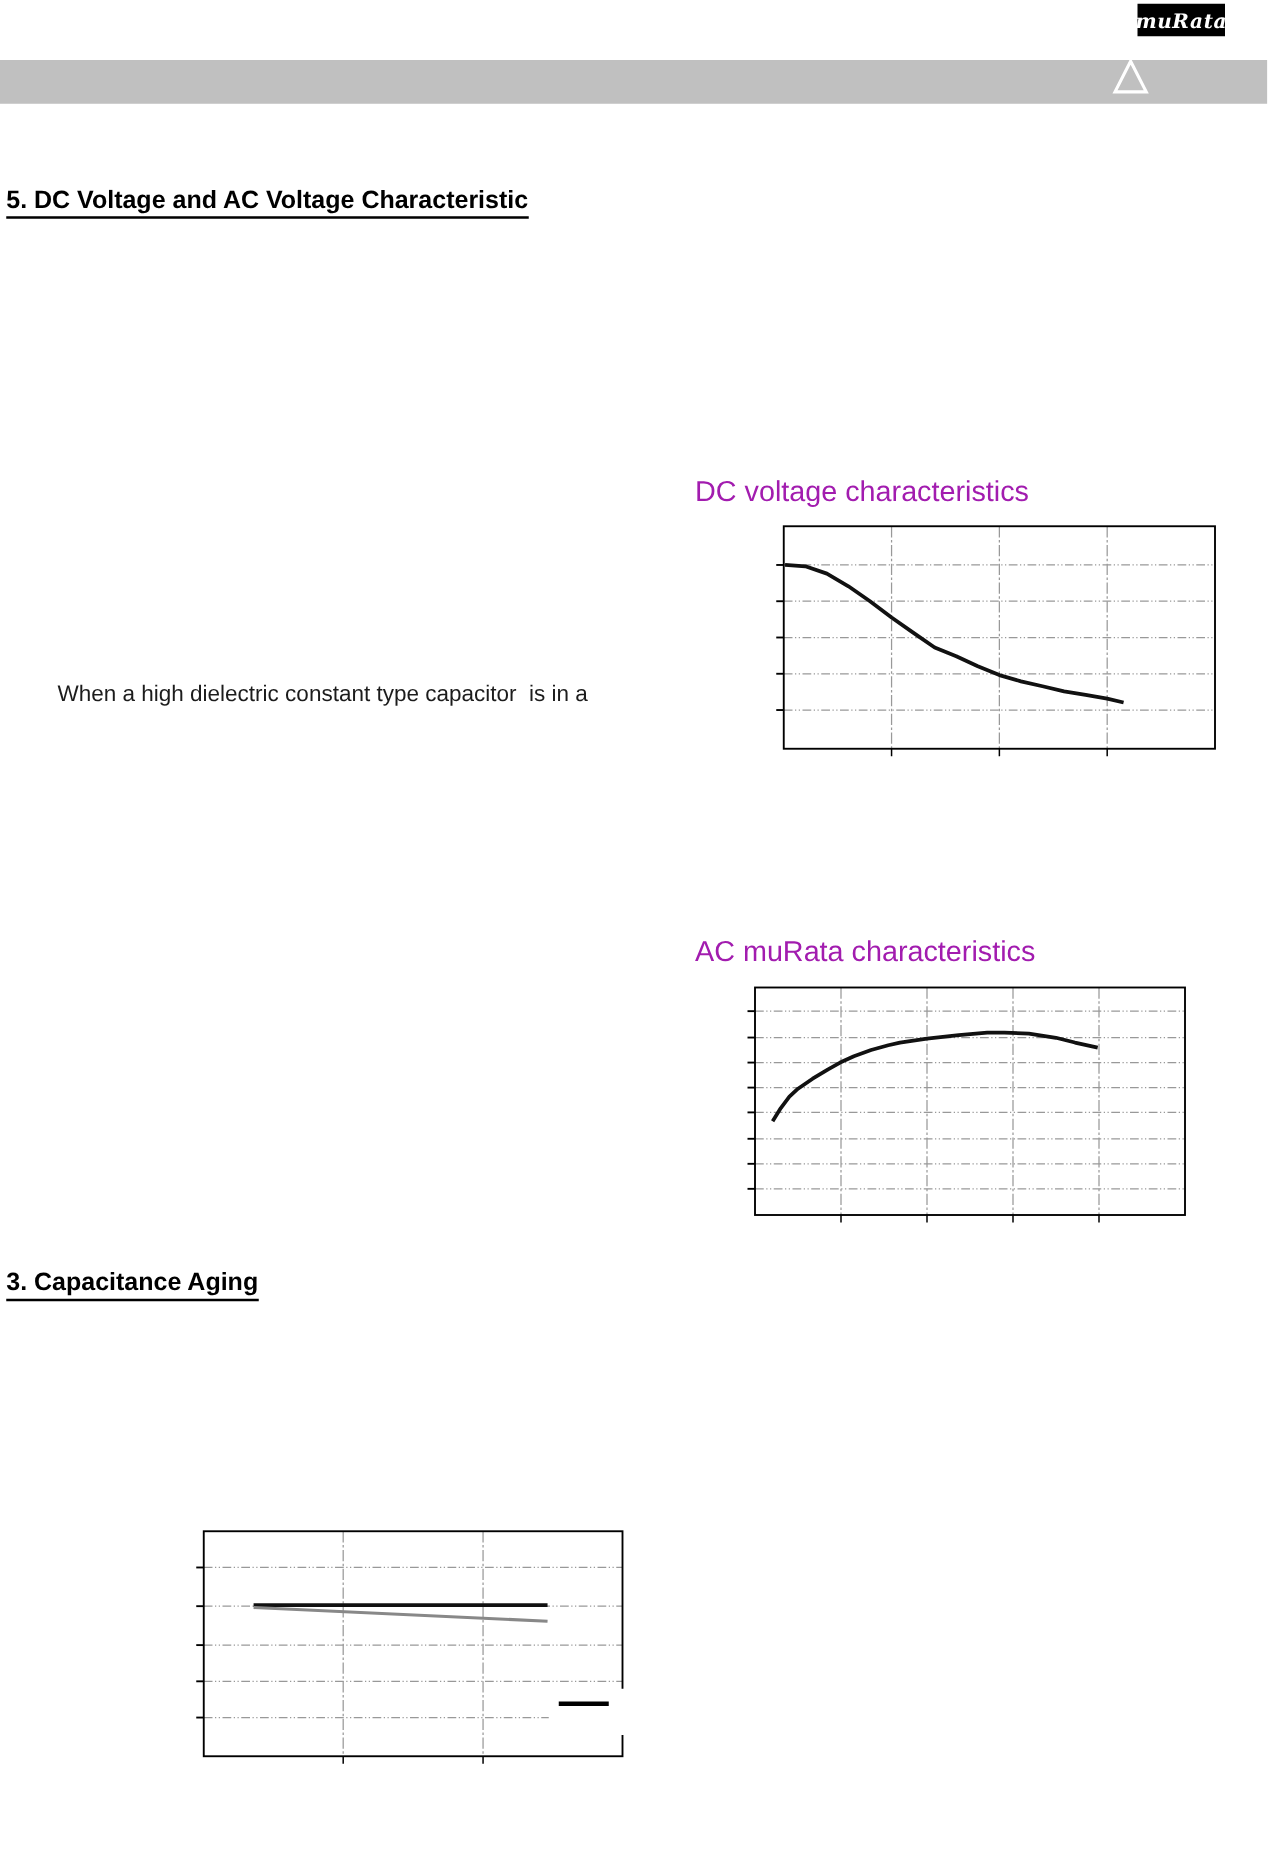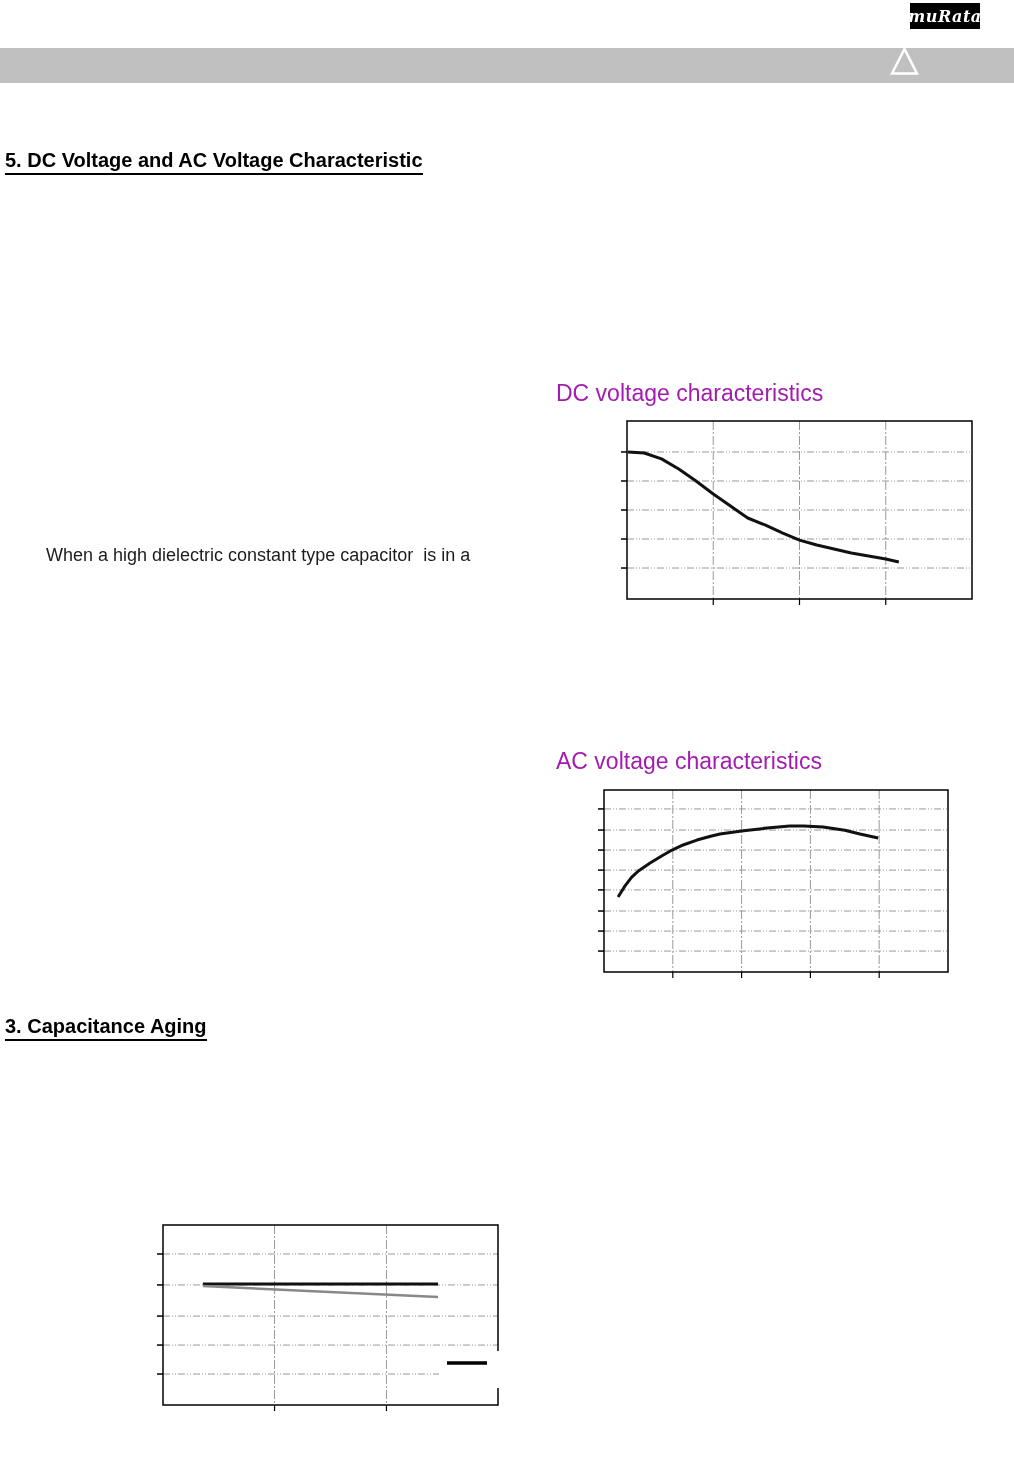--- a/index.html
+++ b/index.html
@@ -33,21 +33,21 @@
   </div>
 
   <div class="banner" style="background: rgb(192, 192, 192);"></div>
 
   <div class="heading" id="h5">5. DC Voltage and AC Voltage Characteristic</div>
 
   <div class="bodytext" id="p5">When a high dielectric constant type capacitor  is in a</div>
 
   <div class="chart-label" id="lab-dc">DC voltage characteristics</div>
 
-  <div class="chart-label" id="lab-ac">AC voltage characteristics</div>
+  <div class="chart-label" id="lab-ac">AC muRata characteristics</div>
 
   <div class="heading" id="h6">3. Capacitance Aging</div>
 
 
   <svg class="overlay" id="overlay" xmlns="http://www.w3.org/2000/svg" viewBox="0 0 1014 1480">
     <polygon points="892,73.5 904.5,49 917,73.5" fill="none" stroke="#ffffff" stroke-width="2.5"></polygon>
   <g>
         <line x1="713.25" y1="421" x2="713.25" y2="599" stroke="#999999" stroke-width="1" stroke-dasharray="9 2 2 2"></line>
         <line x1="713.25" y1="599" x2="713.25" y2="605" stroke="#000" stroke-width="1.2"></line>
         <line x1="799.5" y1="421" x2="799.5" y2="599" stroke="#999999" stroke-width="1" stroke-dasharray="9 2 2 2"></line>

